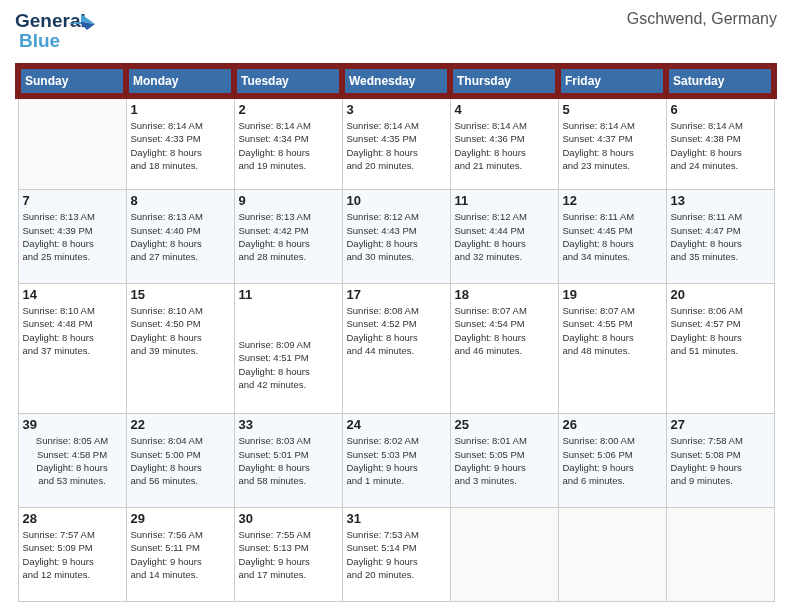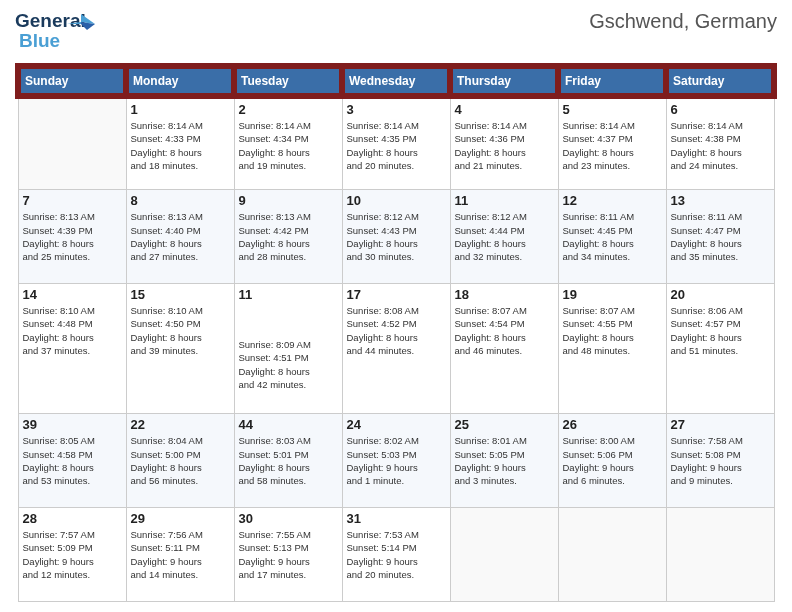--- a/index.html
+++ b/index.html
@@ -30,21 +30,21 @@
     }
     .title-area {
       text-align: right;
     }
     .month-title {
       font-size: 36px;
       font-weight: normal;
       color: #1a3a5c;
     }
     .location {
-      font-size: 20px;
+      font-size: 16px;
       color: #555;
     }
     .calendar {
       flex: 1;
       border-collapse: collapse;
       width: 100%;
       font-size: 10px;
     }
     .calendar th {
       background: #3a6ea8;
@@ -265,34 +265,34 @@
             <span class="day-num">20</span>
             <div class="day-info" style="white-space: pre-line;">Sunrise: 8:06 AM
 Sunset: 4:57 PM
 Daylight: 8 hours
 and 51 minutes.</div>
           </td>
         </tr>
         <tr>
           <td>
             <span class="day-num">39</span>
-            <div class="day-info" style="white-space: pre-line;">Sunrise: 8:05 AM
+            <div class="day-info" style="white-space: pre-line; text-align: center;">Sunrise: 8:05 AM
 Sunset: 4:58 PM
 Daylight: 8 hours
 and 53 minutes.</div>
           </td>
           <td>
             <span class="day-num">22</span>
             <div class="day-info" style="white-space: pre-line;">Sunrise: 8:04 AM
 Sunset: 5:00 PM
 Daylight: 8 hours
 and 56 minutes.</div>
           </td>
           <td>
-            <span class="day-num">44</span>
+            <span class="day-num">33</span>
             <div class="day-info" style="white-space: pre-line;">Sunrise: 8:03 AM
 Sunset: 5:01 PM
 Daylight: 8 hours
 and 58 minutes.</div>
           </td>
           <td>
             <span class="day-num">24</span>
             <div class="day-info" style="white-space: pre-line;">Sunrise: 8:02 AM
 Sunset: 5:03 PM
 Daylight: 9 hours

